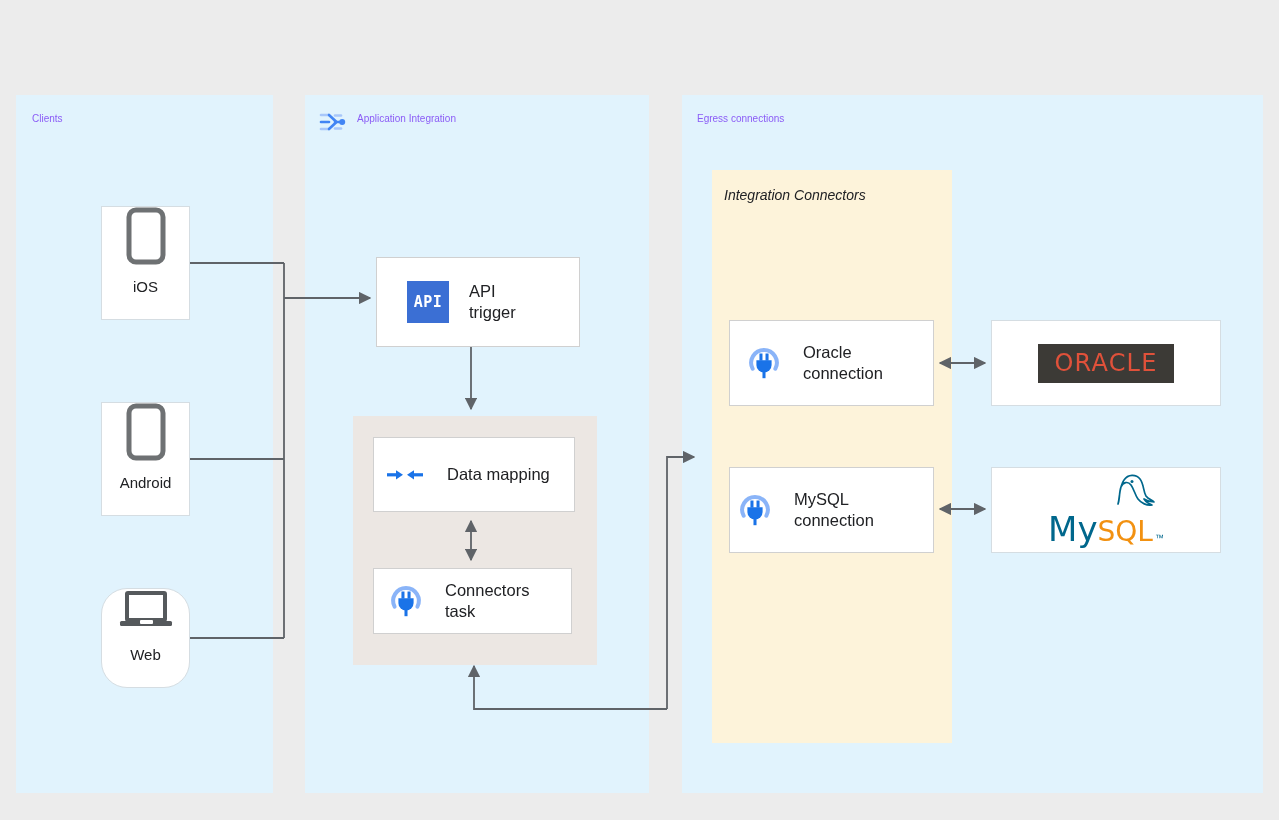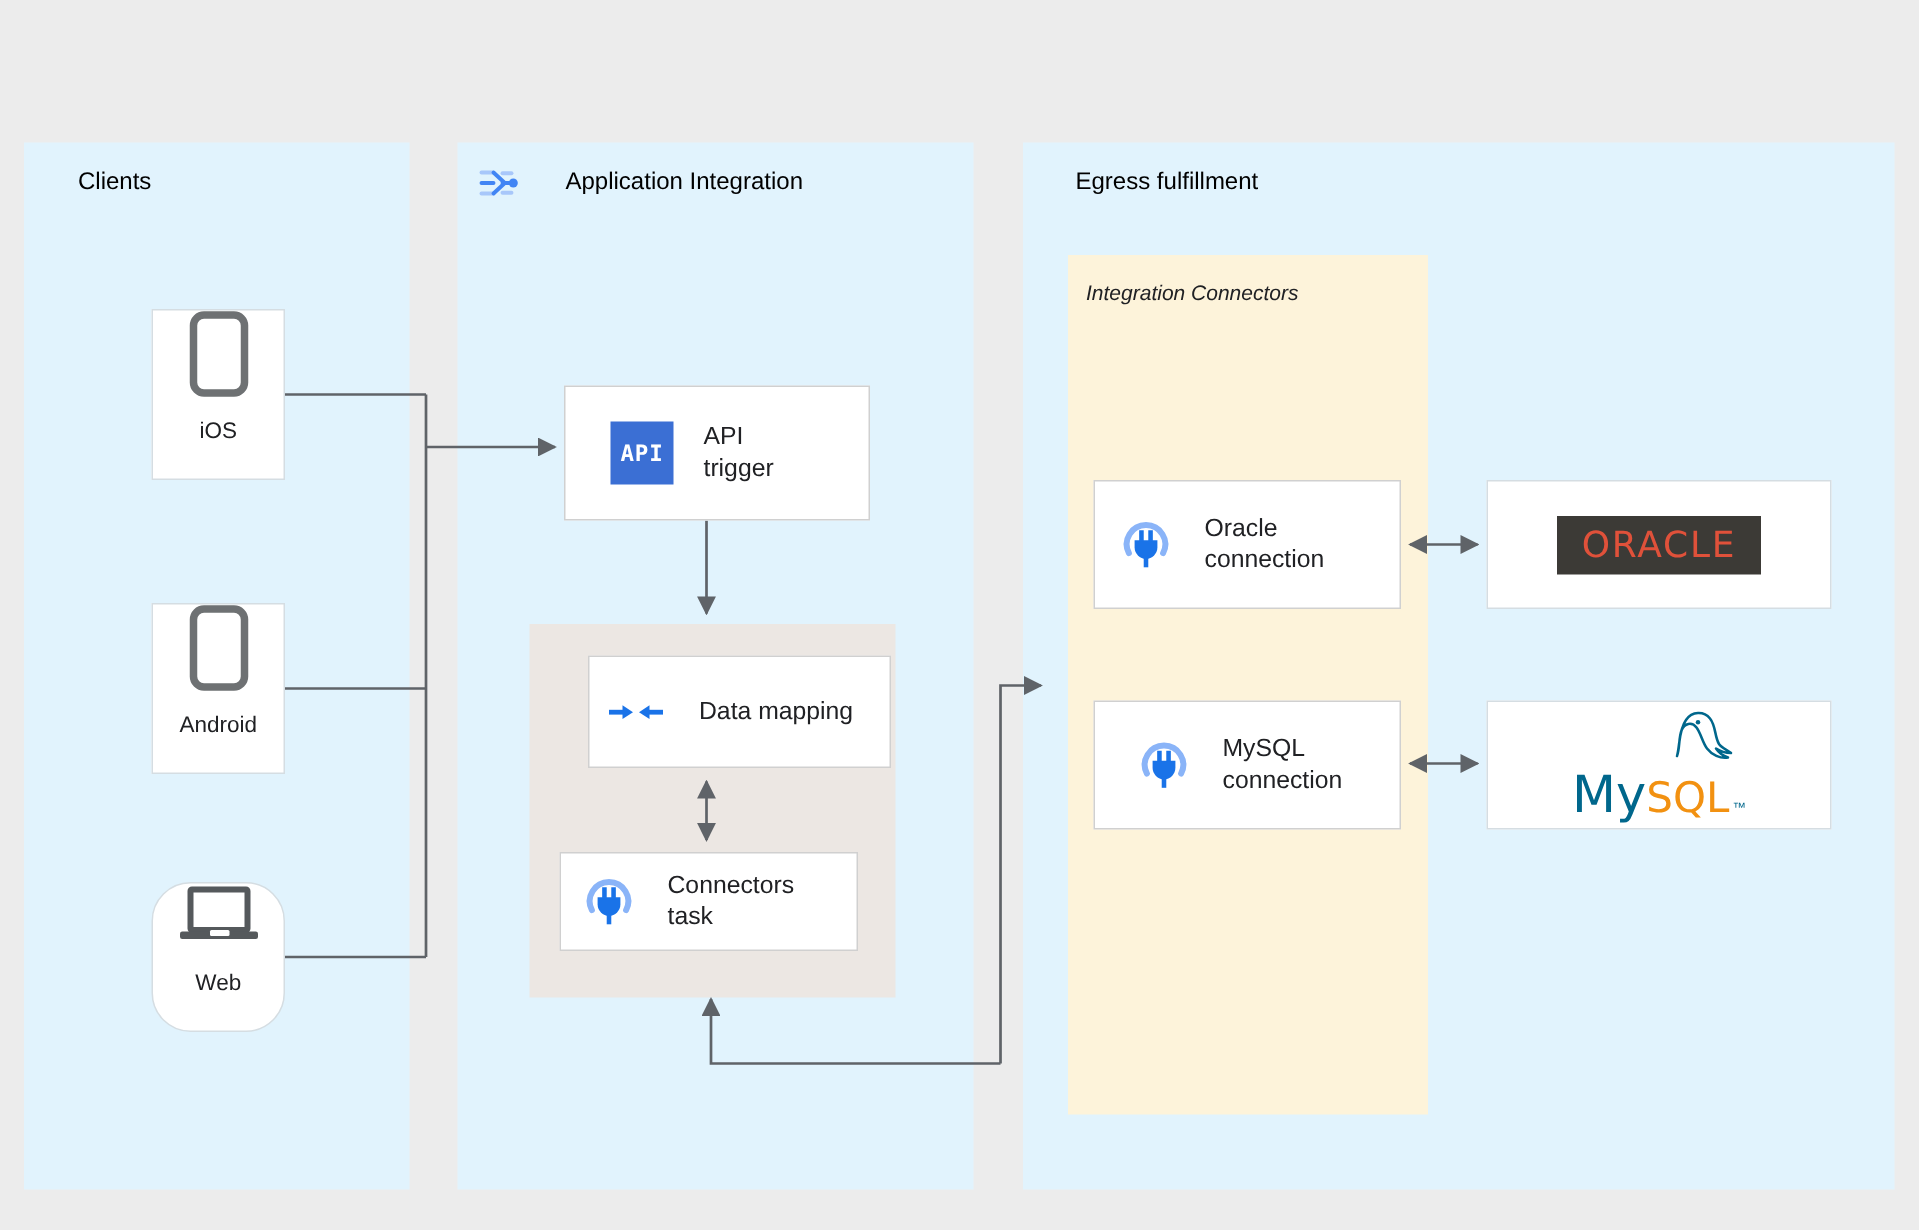--- a/index.html
+++ b/index.html
@@ -39,24 +39,23 @@
   }
 
   
   .panel {
     position: absolute;
     background: #e1f3fd;
     box-sizing: border-box;
   }
   .panel-label {
     position: absolute;
-    font-size: 16px;
-    color: #000000;
+    font-size: 10px;
+    color: #8b5cf6;
     white-space: nowrap;
-    margin-left: 20px;
   }
 
   .subpanel {
     position: absolute;
     background: #fdf3da;
     box-sizing: border-box;
   }
   .subpanel-label {
     position: absolute;
     font-size: 14px;
@@ -196,21 +195,21 @@
         <path d="M19 16 L24 16" stroke="#4285f4"></path>
         <path d="M19 9.5 L25 9.5" stroke="#a8c7fa"></path>
         <path d="M19 22.5 L25 22.5" stroke="#a8c7fa"></path>
       </g>
       <circle cx="26.2" cy="16" r="3" fill="#4285f4"></circle>
     </svg>
   </div>
   <div class="panel-label" style="left:357px; top:113px;">Application Integration</div>
 
   <div class="panel" style="left:682px; top:95px; width:581px; height:698px;"></div>
-  <div class="panel-label" style="left:697px; top:113px;">Egress fulfillment</div>
+  <div class="panel-label" style="left:697px; top:113px;">Egress connections</div>
 
   <div class="subpanel" style="left:712px; top:170px; width:240px; height:573px;"></div>
   <div class="subpanel-label" style="left:724px; top:187px;font-style:italic;">Integration Connectors</div>
 
   <div class="greypanel" style="left:353px; top:416px; width:244px; height:249px;"></div>
 
   <svg id="wires">
     <defs>
       <marker id="ah" viewBox="0 0 10 10" refX="9" refY="5" markerWidth="7" markerHeight="7" orient="auto-start-reverse">
         <path d="M 0 0 L 10 5 L 0 10 z" fill="#5f6368"></path>
@@ -275,21 +274,21 @@
   </div>
 
   <div class="node" style="left:376px; top:257px; width:204px; height:90px; padding-left:30px;">
     <span class="node-icon">
       <span class="api-square">API</span>
     </span>
     <span class="node-label" style="margin-left:20px;">API
 trigger</span>
   </div>
 
-  <div class="node" style="left:392px; top:437px; width:202px; height:75px; padding-left:12px;">
+  <div class="node" style="left:373px; top:437px; width:202px; height:75px; padding-left:12px;">
     <span class="node-icon">
       <svg width="38" height="26" viewBox="0 0 38 26">
         <g fill="#1a73e8">
           <rect x="1" y="11.2" width="11" height="3.2"></rect>
           <path d="M 10 8.2 L 17 12.8 L 10 17.4 Z"></path>
           <rect x="26" y="11.2" width="11" height="3.2"></rect>
           <path d="M 28 8.2 L 21 12.8 L 28 17.4 Z"></path>
         </g>
       </svg>
     </span>
@@ -317,21 +316,21 @@
         <path d="M 12 17 L 28 17 L 28 22 A 8 8 0 0 1 12 22 Z" fill="#1a73e8"></path>
         <rect x="15.2" y="10" width="3.2" height="7.5" fill="#1a73e8"></rect>
         <rect x="21.6" y="10" width="3.2" height="7.5" fill="#1a73e8"></rect>
         <rect x="18.4" y="28" width="3.2" height="8" fill="#1a73e8"></rect>
       </svg>
     </span>
     <span class="node-label" style="margin-left:20px;">Oracle
 connection</span>
   </div>
 
-  <div class="node" style="left:729px; top:467px; width:205px; height:86px; padding-left:27px;">
+  <div class="node" style="left:729px; top:467px; width:205px; height:86px; padding-left:6px;">
     <span class="node-icon">
       <svg width="38" height="38" viewBox="0 0 40 40">
         <path d="M 8 26 A 13.5 13.5 0 1 1 32 26" fill="none" stroke="#8ab4f8" stroke-width="4.2" stroke-linecap="round"></path>
         <path d="M 12 17 L 28 17 L 28 22 A 8 8 0 0 1 12 22 Z" fill="#1a73e8"></path>
         <rect x="15.2" y="10" width="3.2" height="7.5" fill="#1a73e8"></rect>
         <rect x="21.6" y="10" width="3.2" height="7.5" fill="#1a73e8"></rect>
         <rect x="18.4" y="28" width="3.2" height="8" fill="#1a73e8"></rect>
       </svg>
     </span>
     <span class="node-label" style="margin-left:20px;">MySQL

